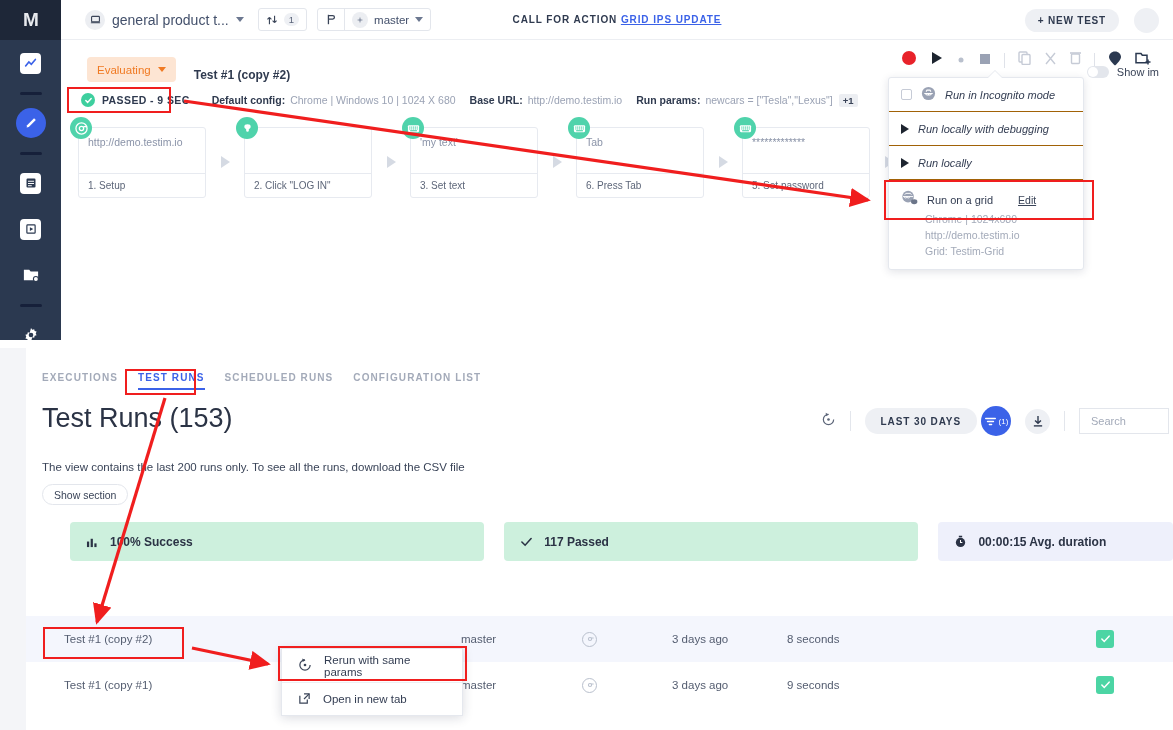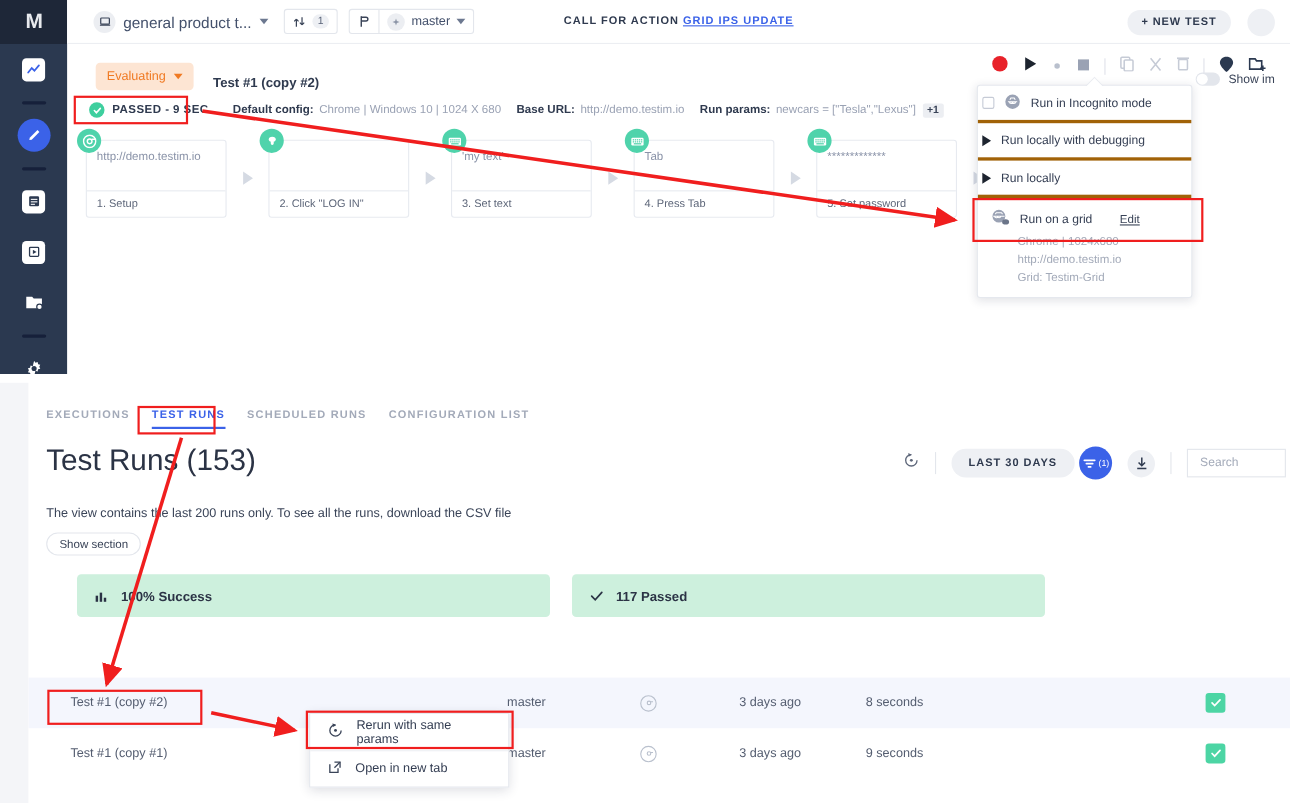--- a/index.html
+++ b/index.html
@@ -65,21 +65,21 @@
   .steps { position:absolute; left:78px; top:127px; display:flex; align-items:flex-start; }
   .step { width:128px; background:#fff; border:1px solid #e7eaf0; border-radius:3px; position:relative; }
   .step-body { height:45px; padding:8px 9px; font-size:10.5px; color:#8a93a8; overflow:hidden; }
   .step-foot { height:24px; border-top:1px solid #e7eaf0; padding:0 9px; display:flex; align-items:center; font-size:10px; color:#5d6679; }
   .step-badge { position:absolute; left:-9px; top:-11px; width:22px; height:22px; border-radius:50%; background:#4fd3ab; display:flex; align-items:center; justify-content:center; }
   .step-arrow { width:38px; height:69px; display:flex; align-items:center; justify-content:center; }
   .tri { width:0; height:0; border-top:6px solid transparent; border-bottom:6px solid transparent; border-left:9px solid #d5dae3; }
 
   
   .run-menu { position:absolute; left:888px; top:77px; width:196px; background:#fff; border:1px solid #e5e8ee; border-radius:3px; box-shadow:0 2px 9px rgba(30,40,70,.13); }
-  .rm-item { height:34px; display:flex; align-items:center; gap:9px; padding:0 4px; border-bottom:3px solid #a16207; font-size:11px; color:#333d52; }
+  .rm-item { height:34px; display:flex; align-items:center; gap:9px; padding:0 12px; border-bottom:1px solid #a16207; font-size:11px; color:#333d52;font-style:italic; }
   .rm-item:last-child { border-bottom:none; }
   .rm-check { width:11px; height:11px; border:1px solid #c6cbd6; border-radius:2px; }
   .rm-play { width:0; height:0; border-top:5px solid transparent; border-bottom:5px solid transparent; border-left:8px solid #1d242f; }
   .rm-grid { padding:10px 12px 12px 12px; }
   .rm-grid-top { display:flex; align-items:center; gap:9px; }
   .rm-grid-top b { font-size:11px; font-weight:normal; color:#333d52; }
   .rm-edit { margin-left:16px; font-size:10.5px; color:#3a4458; text-decoration:underline; }
   .rm-sub { font-size:10.5px; color:#a3aab9; margin-top:4px; margin-left:24px; }
   .menu-caret { position:absolute; left:98px; top:-7px; width:0; height:0; border-left:8px solid transparent; border-right:8px solid transparent; border-bottom:8px solid #fff; filter:drop-shadow(0 -1px 0 #e5e8ee); }
 
@@ -385,21 +385,21 @@
                 <rect x="2.4" y="5.4" width="1.3" height="1.2"></rect>
                 <rect x="4.4" y="5.4" width="1.3" height="1.2"></rect>
                 <rect x="6.4" y="5.4" width="1.3" height="1.2"></rect>
                 <rect x="8.4" y="5.4" width="1.3" height="1.2"></rect>
                 <rect x="10.4" y="5.4" width="1.3" height="1.2"></rect>
                 <rect x="3.4" y="7.3" width="7.3" height="1.2"></rect>
               </g>
             </svg>
         </div>
         <div class="step-body">Tab</div>
-        <div class="step-foot">4. Press Tab</div>
+        <div class="step-foot">6. Press Tab</div>
       </div>
       <div class="step-arrow">
           <div class="tri"></div>
         </div>
 
       <div class="step">
         <div class="step-badge">
           <svg width="13" height="11" viewBox="0 0 14 11">
               <rect x="1" y="2" width="12" height="7.5" rx="1.2" fill="#fff"></rect>
               <g fill="#4fd3ab">
@@ -521,20 +521,30 @@
           <span>100% Success</span>
         </div>
         <div class="stat green" style="width:430px">
           <span class="stat-ico">
             <svg width="13" height="12" viewBox="0 0 14 13">
                 <path d="M2 6.5 L5.5 10 L12 2.8" stroke="#2b3345" stroke-width="1.7" fill="none" stroke-linecap="round"></path>
               </svg>
           </span>
           <span>117 Passed</span>
         </div>
+        <div class="stat blue" style="width:243px">
+          <span class="stat-ico">
+            <svg width="13" height="13" viewBox="0 0 14 14">
+                <circle cx="7" cy="8" r="5" fill="#2b3345"></circle>
+                <rect x="5.2" y=".8" width="3.6" height="1.7" fill="#2b3345"></rect>
+                <path d="M7 5.3 V8 h2" stroke="#fff" stroke-width="1.1" fill="none"></path>
+              </svg>
+          </span>
+          <span>00:00:15 Avg. duration</span>
+        </div>
       </div>
 
 
       <div class="trow alt" style="top:268px">
         <span class="cell" style="left:38px">Test #1 (copy #2)</span>
         <span class="cell" style="left:435px">master</span>
         <span class="cell" style="left:556px">
           <span class="chrome-ic">
             <svg width="8" height="8" viewBox="0 0 10 10">
                 <circle cx="5" cy="5" r="2" fill="none" stroke="#b9c0cd" stroke-width="1.3"></circle>

